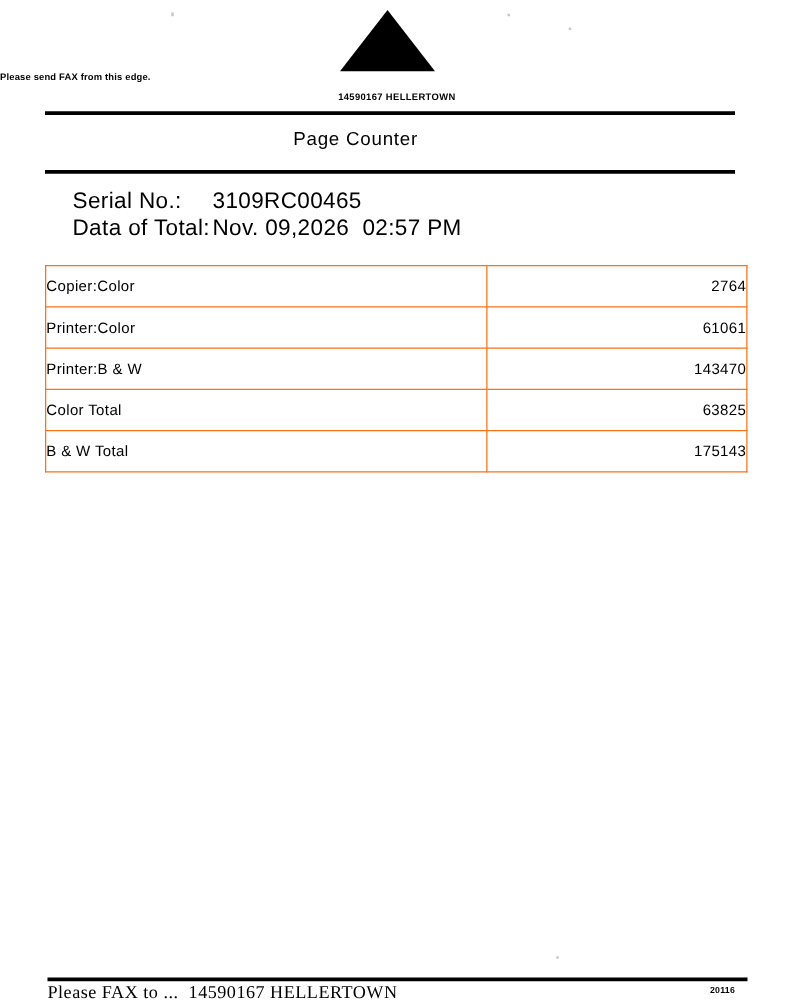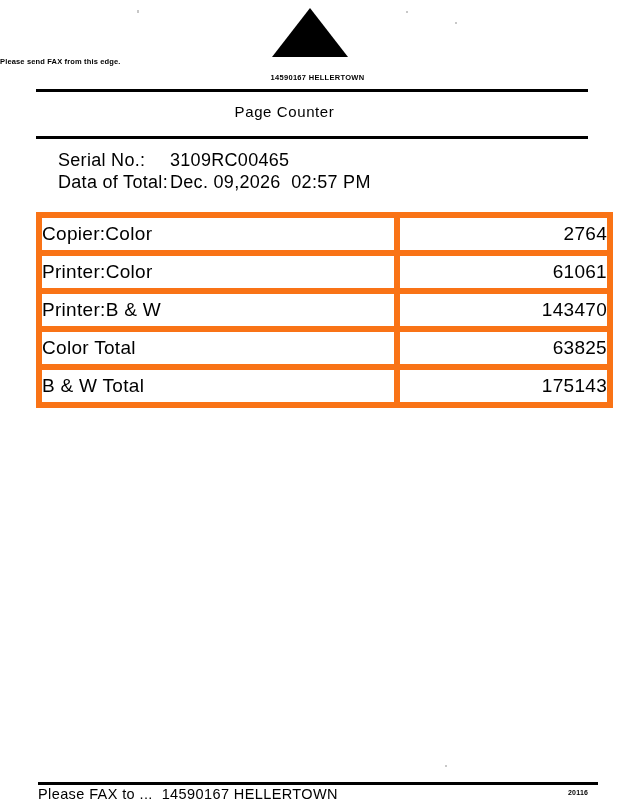--- a/index.html
+++ b/index.html
@@ -98,23 +98,23 @@
   
   #counter-table {
     position: absolute;
     left: 36px;
     top: 212px;
     width: 559px;
     border-collapse: collapse;
     table-layout: fixed;
   }
   #counter-table td {
-    border: 6px solid #f97316;
+    border: 1px solid #f97316;
     height: 32px;
-    font-size: 19px;
+    font-size: 12px;
     letter-spacing: 0.3px;
     padding: 0;
   }
   td.cell-label {
     width: 352px;
     padding-left: 26px;
     text-align: left;
   }
   td.cell-value {
     width: 207px;
@@ -130,20 +130,21 @@
     height: 3px;
     background: #000000;
   }
   #footer-text {
     position: absolute;
     left: 38px;
     top: 786px;
     font-size: 14.5px;
     letter-spacing: 0.4px;
     white-space: pre;
+    font-family: Liberation Serif, serif;
   }
   #footer-code {
     position: absolute;
     left: 568px;
     top: 789px;
     font-size: 7px;
     font-weight: bold;
     letter-spacing: 0.2px;
   }
 
@@ -174,21 +175,21 @@
 
 <div class="rule" id="rule-bottom"></div>
 
 <div id="meta-block">
   <div class="meta-row">
     <span class="meta-label">Serial No.:</span>
     <span class="meta-value">3109RC00465</span>
   </div>
   <div class="meta-row">
     <span class="meta-label">Data of Total:</span>
-    <span class="meta-value">Dec. 09,2026  02:57 PM</span>
+    <span class="meta-value">Nov. 09,2026  02:57 PM</span>
   </div>
 </div>
 
 <table id="counter-table">
   <tbody>
     <tr>
       <td class="cell-label">Copier:Color</td>
       <td class="cell-value">2764</td>
     </tr>
     <tr>

